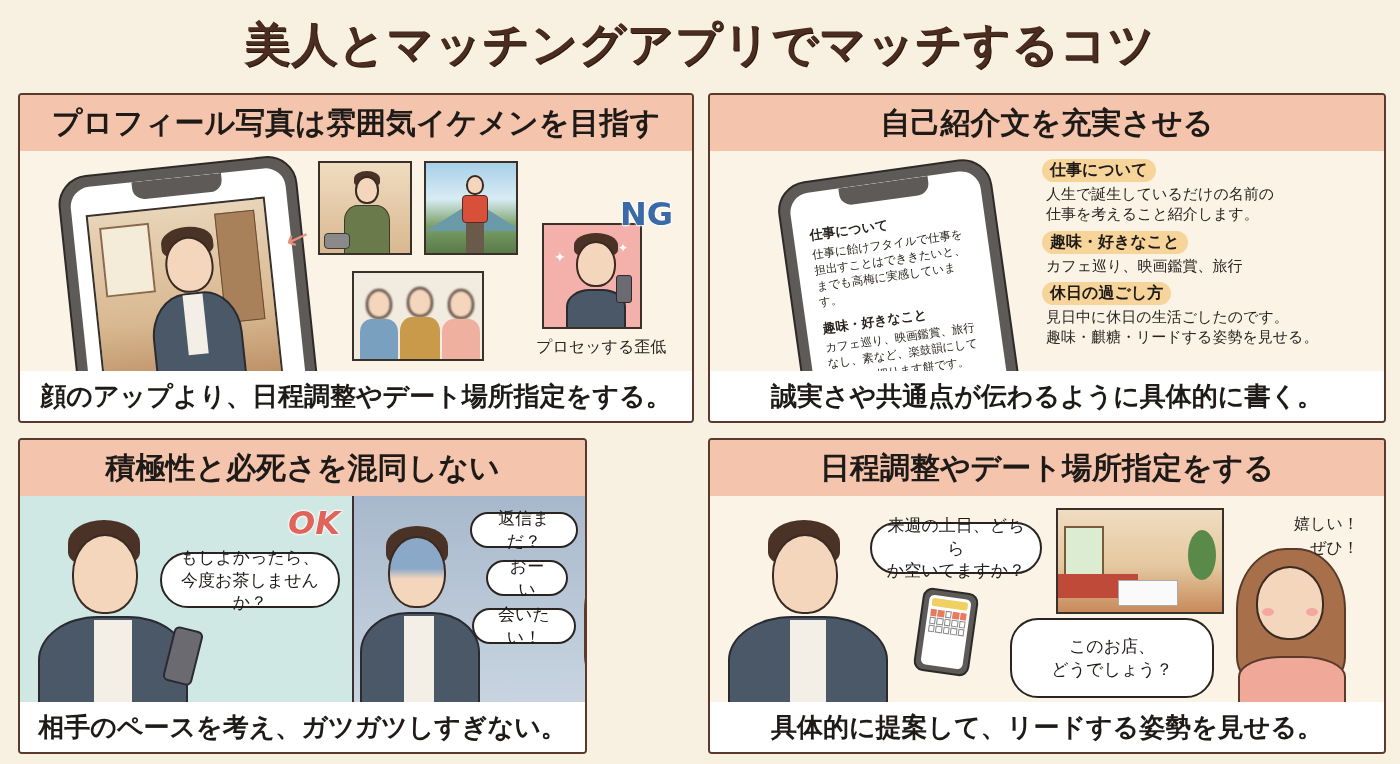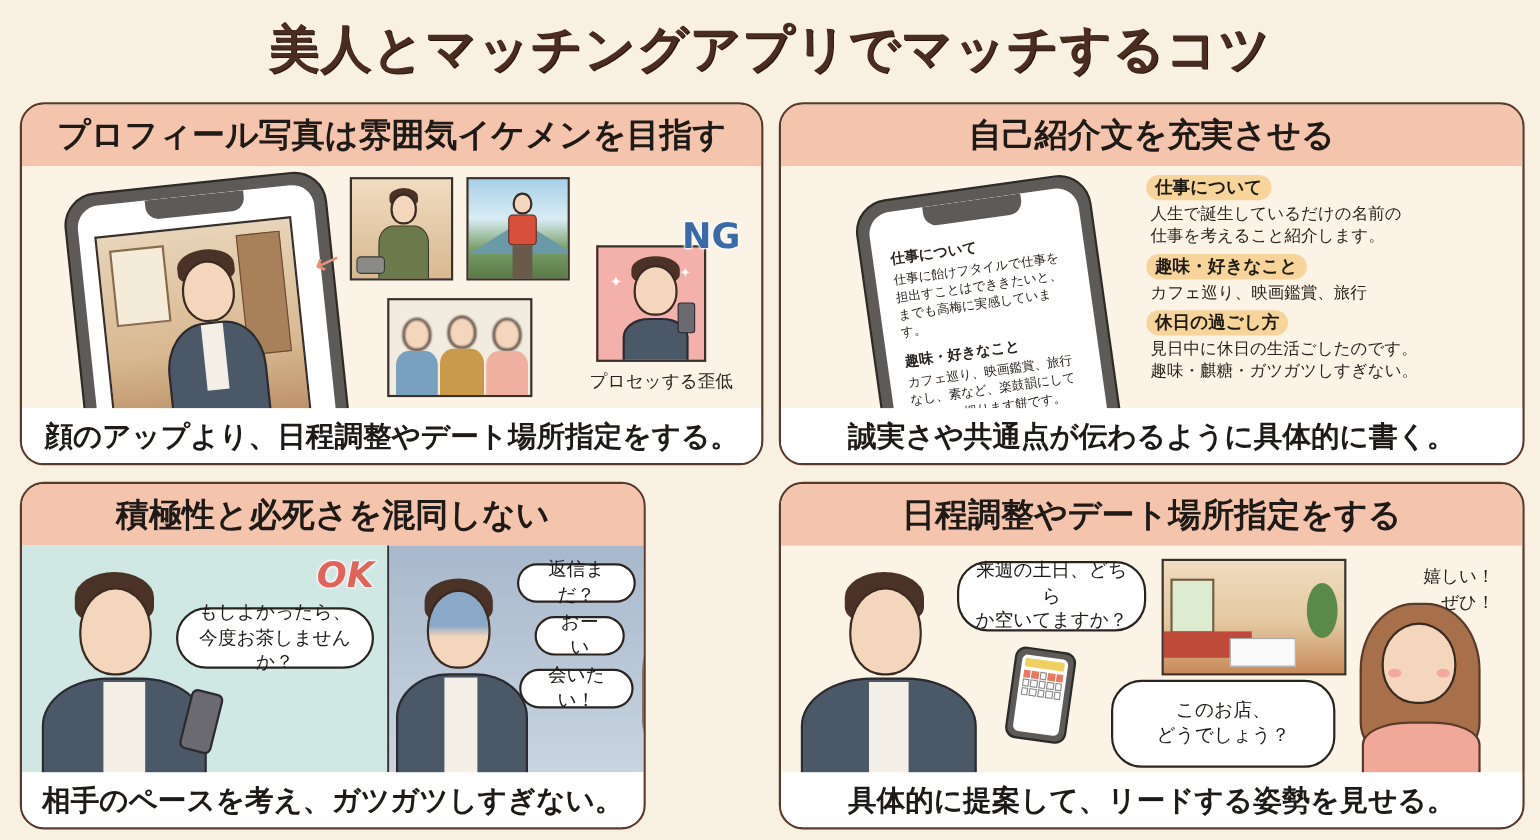--- a/index.html
+++ b/index.html
@@ -10,21 +10,21 @@
     color: #2a2420;
     position: relative;
   }
   .main-title {
     position: absolute; left: 0; top: 14px; width: 1400px; text-align: center;
     font-size: 46px; font-weight: bold; color: #4a2c20; letter-spacing: 1px;
     text-shadow: 1px 1px 0 #2a1810;
   }
   .card {
     position: absolute; background: #fbf4e6;
-    border: 2.5px solid #5a3a2c; border-radius: 22px; overflow: hidden;
+    border: 2.5px solid #5a3a2c; border-radius: 4px; overflow: hidden;
   }
   .card-head {
     position: absolute; left: 0; top: 0; right: 0; height: 56px;
     background: #f4c4ac; display: flex; align-items: center; justify-content: center;
     font-size: 30px; font-weight: bold; color: #1e1a18;
   }
   .card-foot {
     position: absolute; left: 0; right: 0; bottom: 0; height: 50px;
     background: #ffffff; display: flex; align-items: center; justify-content: center;
     font-size: 26px; font-weight: bold; color: #1e1a18;
@@ -159,21 +159,21 @@
       <div>
         <div class="tag">趣味・好きなこと</div>
         <div class="info-text">
             <div>カフェ巡り、映画鑑賞、旅行</div>
           </div>
       </div>
       <div>
         <div class="tag">休日の過ごし方</div>
         <div class="info-text">
             <div>見日中に休日の生活ごしたのです。</div>
-            <div>趣味・麒糖・ガツガツしすぎない。</div>
+            <div>趣味・麒糖・リードする姿勢を見せる。</div>
           </div>
       </div>
     </div>
   </div>
   <div class="card-foot">誠実さや共通点が伝わるように具体的に書く。</div>
 </div>
 
 <div class="card" style="left:18px; top:438px; width:569px; height:316px;">
   <div class="card-head">積極性と必死さを混同しない</div>
   <div class="card-body">
@@ -240,21 +240,21 @@
             <div style="height:7px;border:1px solid #888;"></div>
             <div style="height:7px;border:1px solid #888;"></div>
           <div style="height:7px;border:1px solid #888;"></div>
             <div style="height:7px;border:1px solid #888;"></div>
             <div style="height:7px;border:1px solid #888;"></div>
             <div style="height:7px;border:1px solid #888;"></div>
             <div style="height:7px;border:1px solid #888;"></div>
         </div>
       </div>
     </div>
-    <div class="bubble" style="left:160px; top:14px; width:172px; height:64px;">
+    <div class="bubble" style="left:160px; top:26px; width:172px; height:52px;">
       <div>
           <div>来週の土日、どちら</div>
           <div>か空いてますか？</div>
         </div>
     </div>
     <div class="photo" style="left:346px; top:12px; width:168px; height:106px; background:linear-gradient(180deg,#f0dcc0 0%,#e4c8a0 55%,#c88a5a 100%);">
       <div style="position:absolute;left:6px;top:16px;width:40px;height:50px;background:#dcecd0;border:2px solid #7a5a3a;"></div>
       <div style="position:absolute;left:0;bottom:14px;width:80px;height:24px;background:#c04a3a;"></div>
       <div style="position:absolute;left:60px;bottom:6px;width:60px;height:26px;background:#fafafa;border:1px solid #aaa;"></div>
       <div style="position:absolute;right:6px;top:20px;width:28px;height:50px;background:#5a8a4a;border-radius:50%;"></div>

